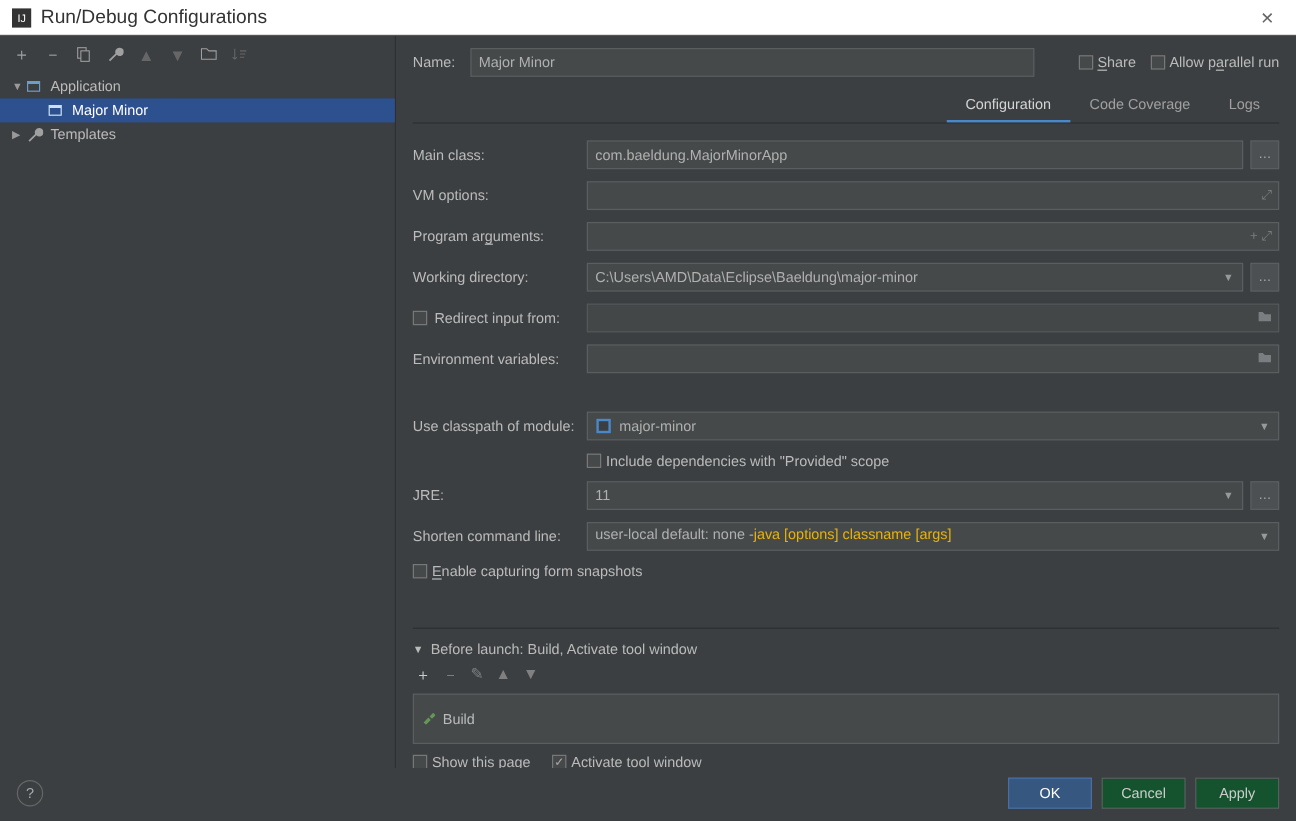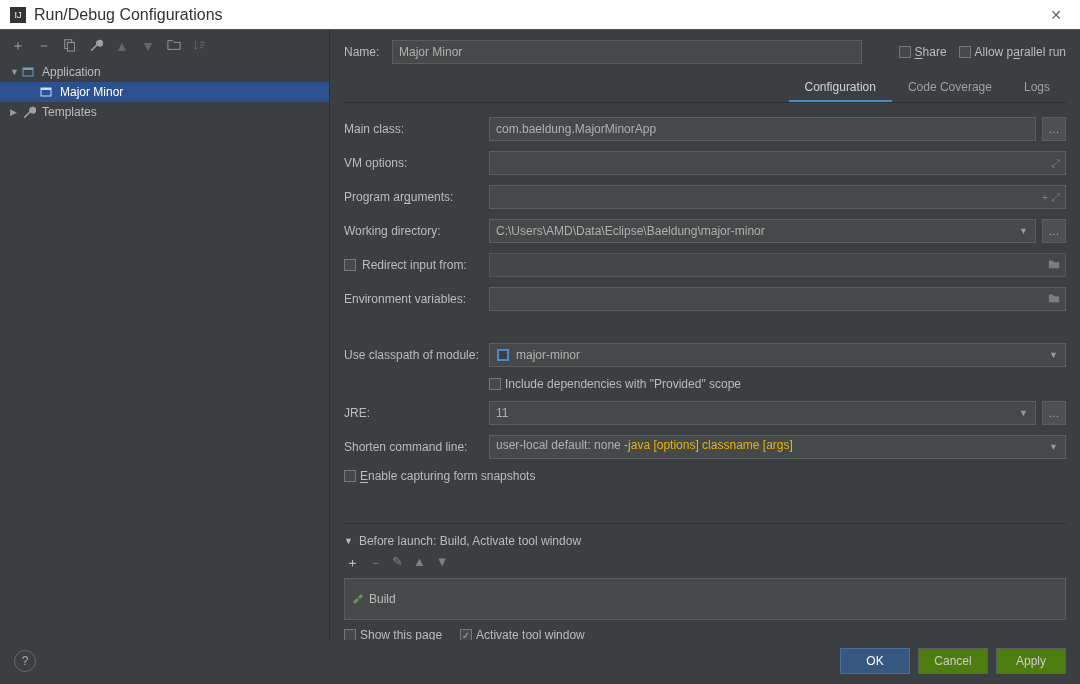--- a/index.html
+++ b/index.html
@@ -235,21 +235,21 @@
 }
 .btn-group {
   margin-left: auto;
   display: flex;
   gap: 8px;
 }
 .btn {
   min-width: 70px;
   height: 26px;
   border: 1px solid #5a5e5f;
-  background: #4d7c0f;
+  background: #14532d;
   color: #ccc;
   display: flex;
   align-items: center;
   justify-content: center;
   cursor: pointer;
 }
 .btn.primary {
   background: #365880;
   border-color: #4a6ea0;
   color: #fff;

